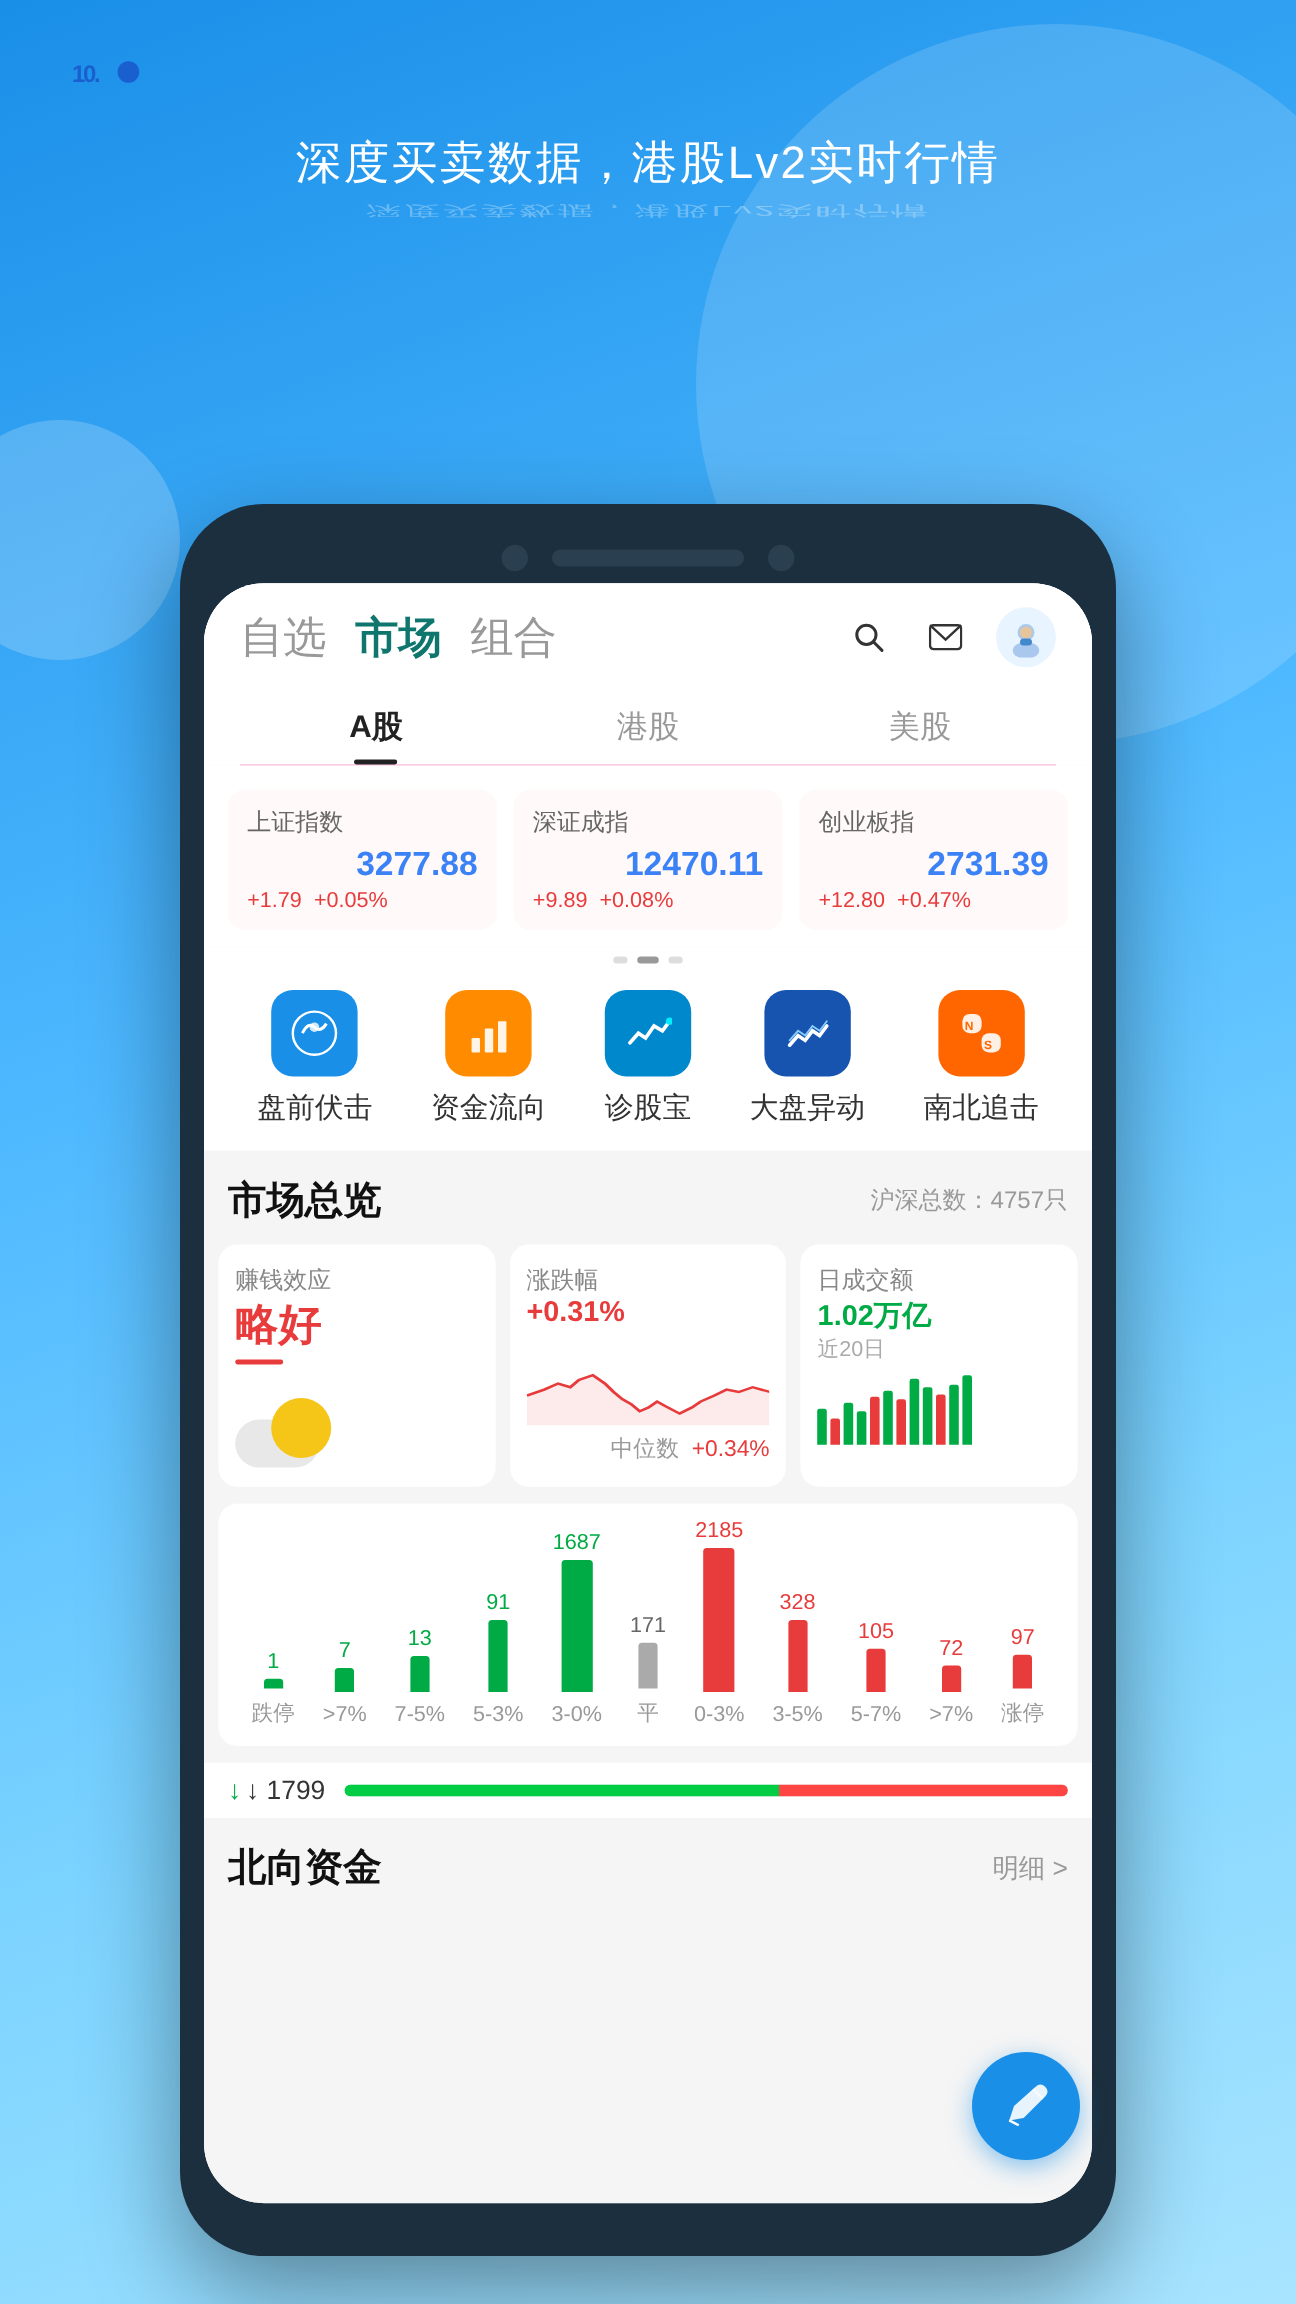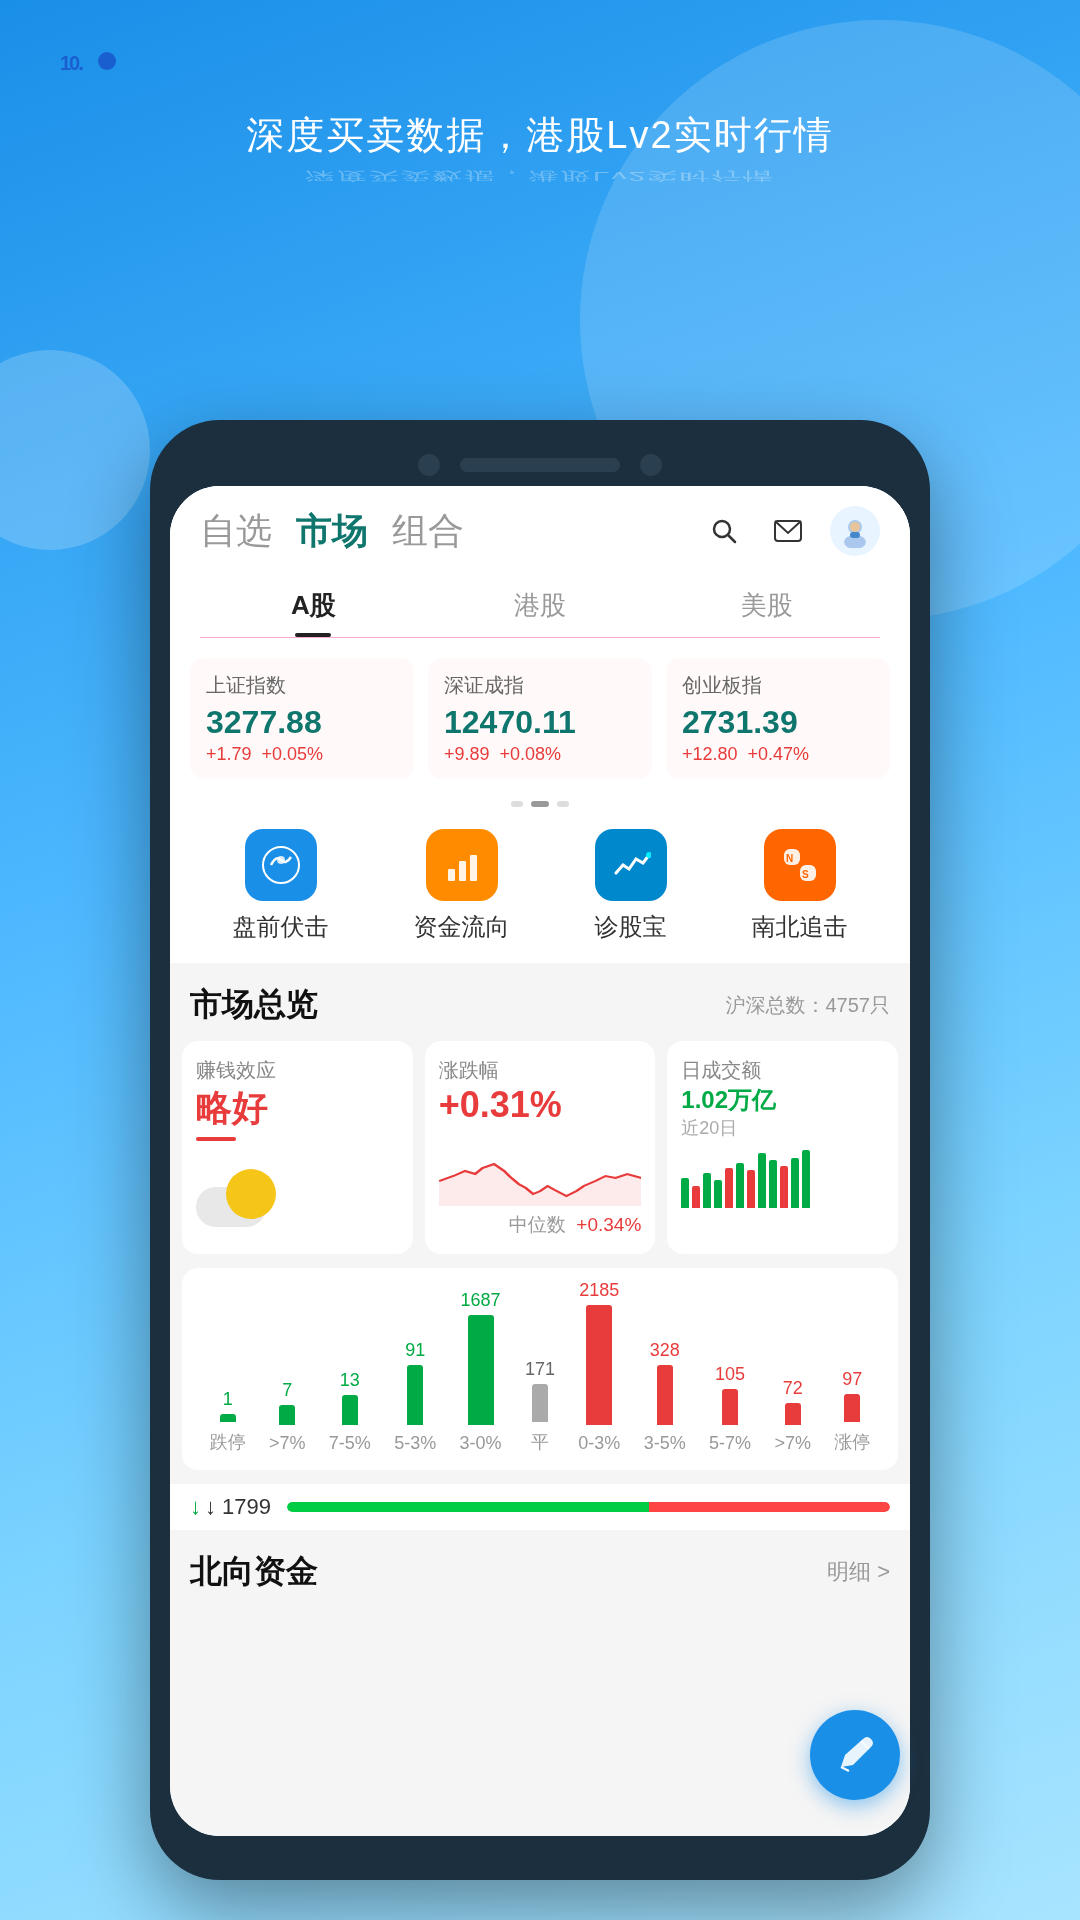--- a/index.html
+++ b/index.html
@@ -235,24 +235,25 @@
       border-radius: 14px;
       padding: 14px 16px;
     }
     .index-card:first-child { background: #fff9f9; }
     .index-name {
       font-size: 20px;
       color: #666;
       margin-bottom: 6px;
     }
     .index-value {
-      font-size: 32px;
-      color: #0f766e;
+      font-size: 28px;
+      color: #3b82f6;
       font-weight: 700;
       line-height: 1.1;
+      text-align: right;
     }
     .index-change {
       font-size: 18px;
       color: #e83b3b;
       margin-top: 4px;
     }
 
     
     .pagination-dots {
       display: flex;
@@ -341,21 +342,21 @@
     .ov-label {
       font-size: 20px;
       color: #888;
     }
     .ov-value-red {
       font-size: 36px;
       font-weight: 700;
       color: #e83b3b;
     }
     .ov-value-red-small {
-      font-size: 36px;
+      font-size: 24px;
       font-weight: 700;
       color: #e83b3b;
     }
     .weather-icon {
       margin-top: 16px;
       position: relative;
       height: 70px;
     }
     .cloud-shape {
       width: 70px;
@@ -632,20 +633,29 @@
           <div class="tool-item">
             <div class="tool-icon teal">
               <svg width="40" height="40" viewBox="0 0 40 40">
                 <polyline points="5,28 12,20 18,24 25,14 32,18 38,10" stroke="white" stroke-width="3" fill="none" stroke-linecap="round"></polyline>
                 <circle cx="38" cy="10" r="3" fill="#00eeff"></circle>
               </svg>
             </div>
             <span class="tool-label">诊股宝</span>
           </div>
           <div class="tool-item">
+            <div class="tool-icon darkblue">
+              <svg width="40" height="40" viewBox="0 0 40 40">
+                <polyline points="5,30 12,22 18,26 24,18 30,22 36,14" stroke="white" stroke-width="3" fill="none" stroke-linecap="round"></polyline>
+                <polyline points="5,26 12,18 18,22 24,14 30,18 36,10" stroke="#88ccff" stroke-width="1.5" fill="none" stroke-linecap="round"></polyline>
+              </svg>
+            </div>
+            <span class="tool-label">大盘异动</span>
+          </div>
+          <div class="tool-item">
             <div class="tool-icon orange2">
               <svg width="40" height="40" viewBox="0 0 40 40">
                 <rect x="4" y="4" width="16" height="16" rx="6" fill="white" opacity="0.9"></rect>
                 <rect x="20" y="20" width="16" height="16" rx="6" fill="white" opacity="0.9"></rect>
                 <text x="6" y="17" font-size="10" font-weight="bold" fill="#ff6600">N</text>
                 <text x="22" y="33" font-size="10" font-weight="bold" fill="#ff6600">S</text>
               </svg>
             </div>
             <span class="tool-label">南北追击</span>
           </div>

